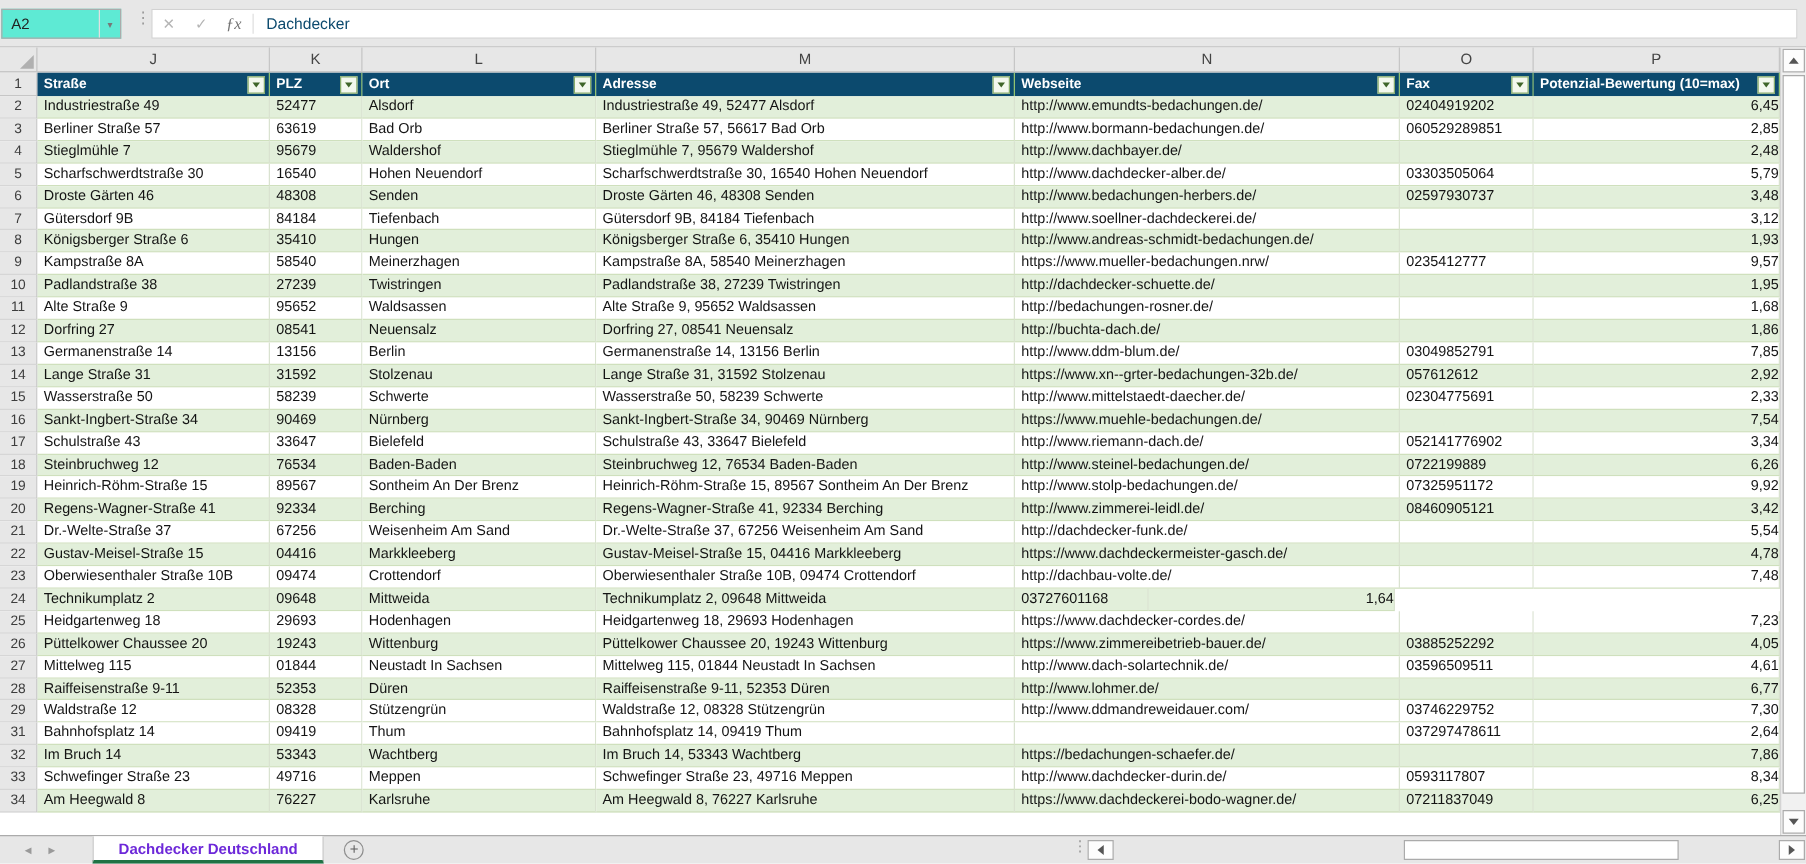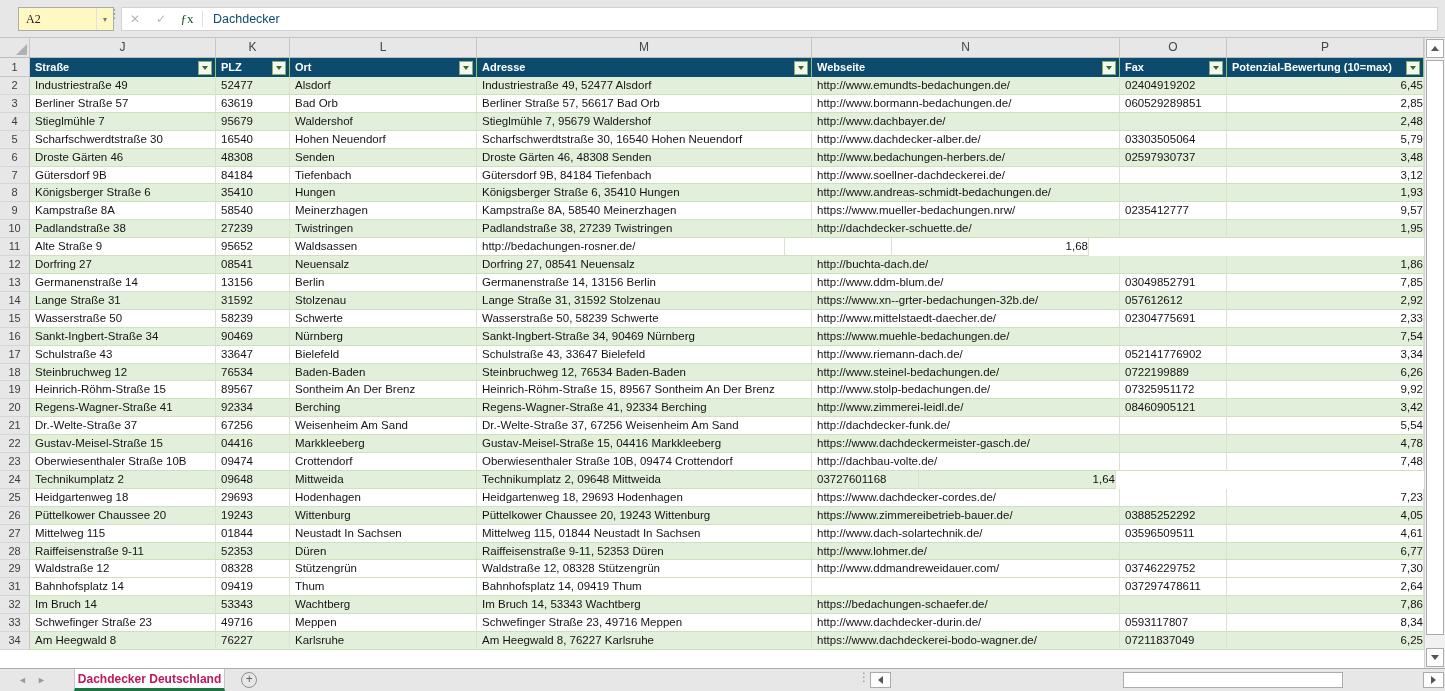--- a/index.html
+++ b/index.html
@@ -2,27 +2,27 @@
 <html><head>
 <meta charset="utf-8">
 <style>
   * { margin:0; padding:0; box-sizing:border-box; }
   html,body { width:1445px; height:691px; }
   body { font-family:"Liberation Sans","DejaVu Sans",sans-serif; background:#fff; overflow:hidden; }
   .app { position:relative; width:1445px; height:691px; background:#fff; overflow:hidden; }
 
   
   .formula-bar { position:absolute; top:0; left:0; right:0; height:38px; background:#E7E7E7; border-bottom:1px solid #c3c3c3; }
-  .name-box { position:absolute; left:18px; top:7px; width:96px; height:24px; background:#fef9c3; border:1px solid #ababab; display:flex; align-items:center;font-family:Liberation Serif, serif; }
+  .name-box { position:absolute; left:1px; top:7px; width:96px; height:24px; background:#5eead4; border:1px solid #ababab; display:flex; align-items:center; }
   .name-box .nb-text { flex:1; padding-left:7px; font-size:12px; color:#222; }
   .name-box .nb-arrow { width:17px; height:100%; border-left:1px solid #e0e0e0; color:#777; font-size:8px; display:flex; align-items:center; justify-content:center; }
   .fb-dots { position:absolute; left:108px; top:9px; color:#9a9a9a; font-size:13px; line-height:10px; letter-spacing:0; }
   .fb-white { position:absolute; left:121px; top:7px; right:7px; height:24px; background:#fff; border:1px solid #d2d2d2; display:flex; align-items:center; }
   .fb-btn { width:26px; text-align:center; font-size:12px; color:#b5b5b5; }
-  .fb-btn.fx { color:#14532d; font-family:"Liberation Serif","DejaVu Serif",serif; font-size:13px; }
+  .fb-btn.fx { color:#737373; font-style:italic; font-family:"Liberation Serif","DejaVu Serif",serif; font-size:13px; }
   .fb-sep { width:1px; height:16px; background:#e0e0e0; margin:0 2px; }
   .fb-text { padding-left:8px; font-size:12.5px; color:#0c4a6e; }
 
   
   .colheaders { position:absolute; top:38px; left:0; width:1424px; height:20px; background:#E7E7E7; border-bottom:1px solid #bdbdbd; display:flex; }
   .corner { width:30px; position:relative; border-right:1px solid #c6c6c6; }
   .corner .tri { position:absolute; right:2px; bottom:2px; width:0; height:0; border-style:solid; border-width:0 0 11px 11px; border-color:transparent transparent #b0b0b0 transparent; }
   .colletter { border-right:1px solid #c6c6c6; text-align:center; line-height:19px; font-size:12px; color:#444; }
 
   
@@ -51,21 +51,21 @@
   .vs-btn { position:absolute; left:1px; right:1px; height:19px; background:#fdfdfd; border:1px solid #ababab; display:flex; align-items:center; justify-content:center; }
   .vs-up { top:1px; }
   .vs-down { bottom:1px; }
   .vs-thumb { position:absolute; left:1px; right:1px; top:22px; height:575px; background:#ffffff; border:1px solid #ababab; }
   .tri-up { width:0; height:0; border-left:4px solid transparent; border-right:4px solid transparent; border-bottom:5px solid #555; }
   .tri-down { width:0; height:0; border-left:4px solid transparent; border-right:4px solid transparent; border-top:5px solid #555; }
 
   
   .bottombar { position:absolute; bottom:0; left:0; right:0; height:23px; background:#E7E7E7; border-top:1px solid #ababab; display:flex; align-items:center; }
   .nav-arrows { display:flex; gap:10px; padding-left:18px; color:#9a9a9a; font-size:9px; }
-  .sheet-tab { margin-left:28px; height:22px; background:#fff; border-left:1px solid #c6c6c6; border-right:1px solid #c6c6c6; border-bottom:3px solid #1f7244; display:flex; align-items:center; padding:0 3px; font-size:12px; font-weight:bold; color:#be185d; }
+  .sheet-tab { margin-left:28px; height:22px; background:#fff; border-left:1px solid #c6c6c6; border-right:1px solid #c6c6c6; border-bottom:3px solid #1f7244; display:flex; align-items:center; padding:0 20px; font-size:12px; font-weight:bold; color:#6d28d9; }
   .add-sheet { margin-left:16px; width:16px; height:16px; border:1px solid #8f8f8f; border-radius:50%; color:#5f5f5f; font-size:12px; line-height:13px; text-align:center; }
   .bb-dots { position:absolute; left:858px; top:4px; color:#9a9a9a; font-size:12px; line-height:8px; }
   .hscroll { position:absolute; left:870px; right:0; top:2px; bottom:2px; }
   .hs-btn { position:absolute; top:1px; bottom:1px; width:21px; background:#fdfdfd; border:1px solid #ababab; display:flex; align-items:center; justify-content:center; }
   .hs-left { left:0; }
   .hs-right { right:1px; }
   .hs-thumb { position:absolute; left:253px; width:220px; top:1px; bottom:1px; background:#fff; border:1px solid #ababab; }
   .tri-left { width:0; height:0; border-top:4px solid transparent; border-bottom:4px solid transparent; border-right:5px solid #555; }
   .tri-right { width:0; height:0; border-top:4px solid transparent; border-bottom:4px solid transparent; border-left:5px solid #555; }
 </style>
@@ -237,20 +237,21 @@
           <div class="cell col-adresse w-adresse">Padlandstraße 38, 27239 Twistringen</div>
           <div class="cell col-webseite w-webseite">http://dachdecker-schuette.de/</div>
           <div class="cell col-fax w-fax"></div>
           <div class="cell col-potenzial w-potenzial">1,95</div>
         </div>
         <div class="grid-row row-white">
           <div class="rnum">11</div>
           <div class="cell col-strasse w-strasse">Alte Straße 9</div>
           <div class="cell col-plz w-plz">95652</div>
           <div class="cell col-ort w-ort">Waldsassen</div>
+          <div class="cell col-adresse w-adresse">Alte Straße 9, 95652 Waldsassen</div>
           <div class="cell col-webseite w-webseite">http://bedachungen-rosner.de/</div>
           <div class="cell col-fax w-fax"></div>
           <div class="cell col-potenzial w-potenzial">1,68</div>
         </div>
         <div class="grid-row row-band">
           <div class="rnum">12</div>
           <div class="cell col-strasse w-strasse">Dorfring 27</div>
           <div class="cell col-plz w-plz">08541</div>
           <div class="cell col-ort w-ort">Neuensalz</div>
           <div class="cell col-adresse w-adresse">Dorfring 27, 08541 Neuensalz</div>

